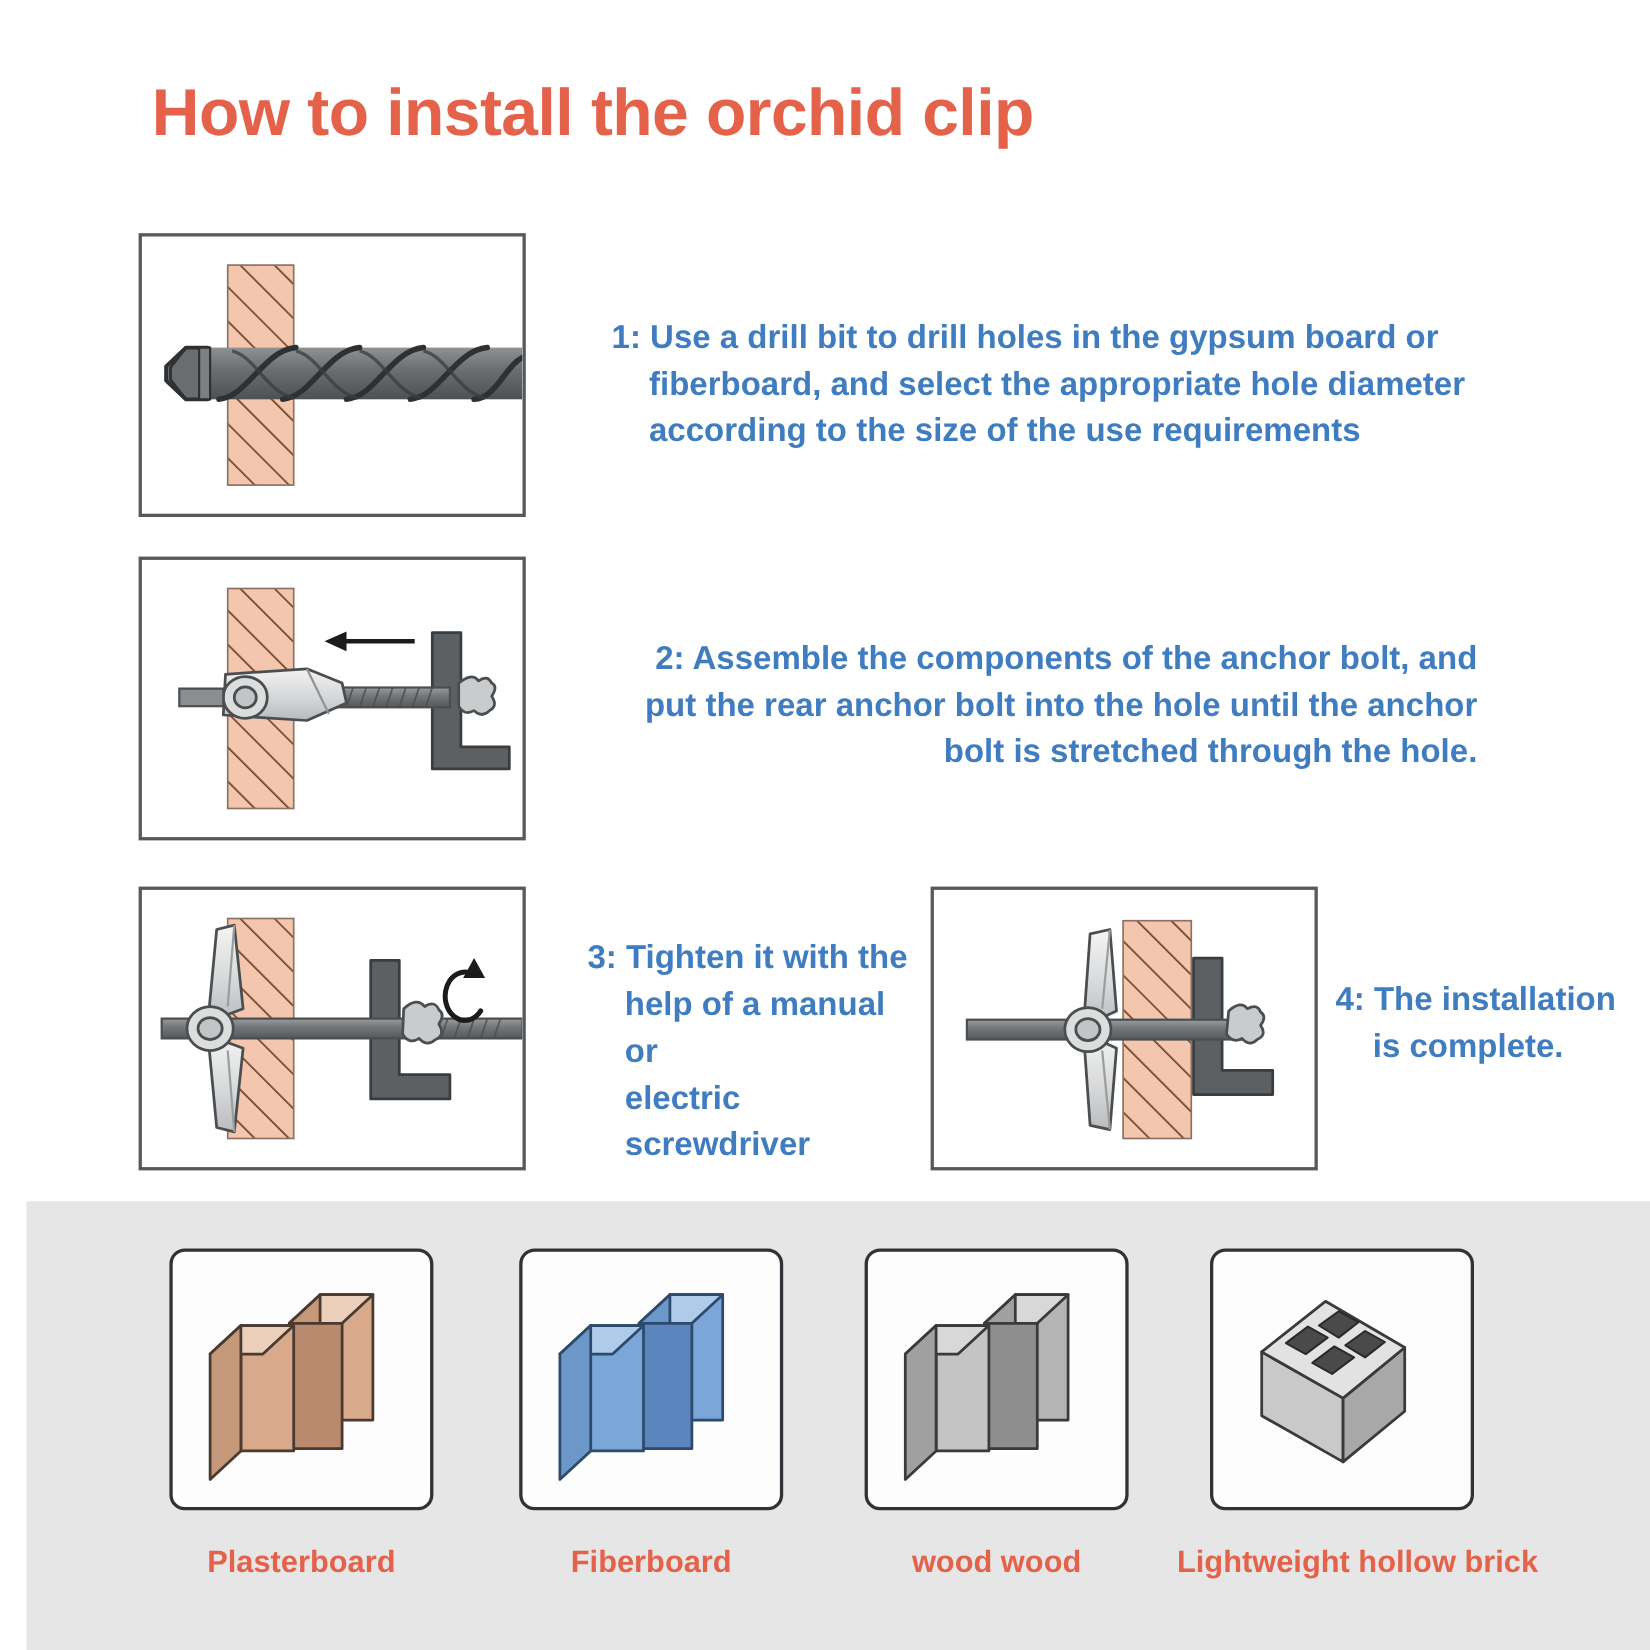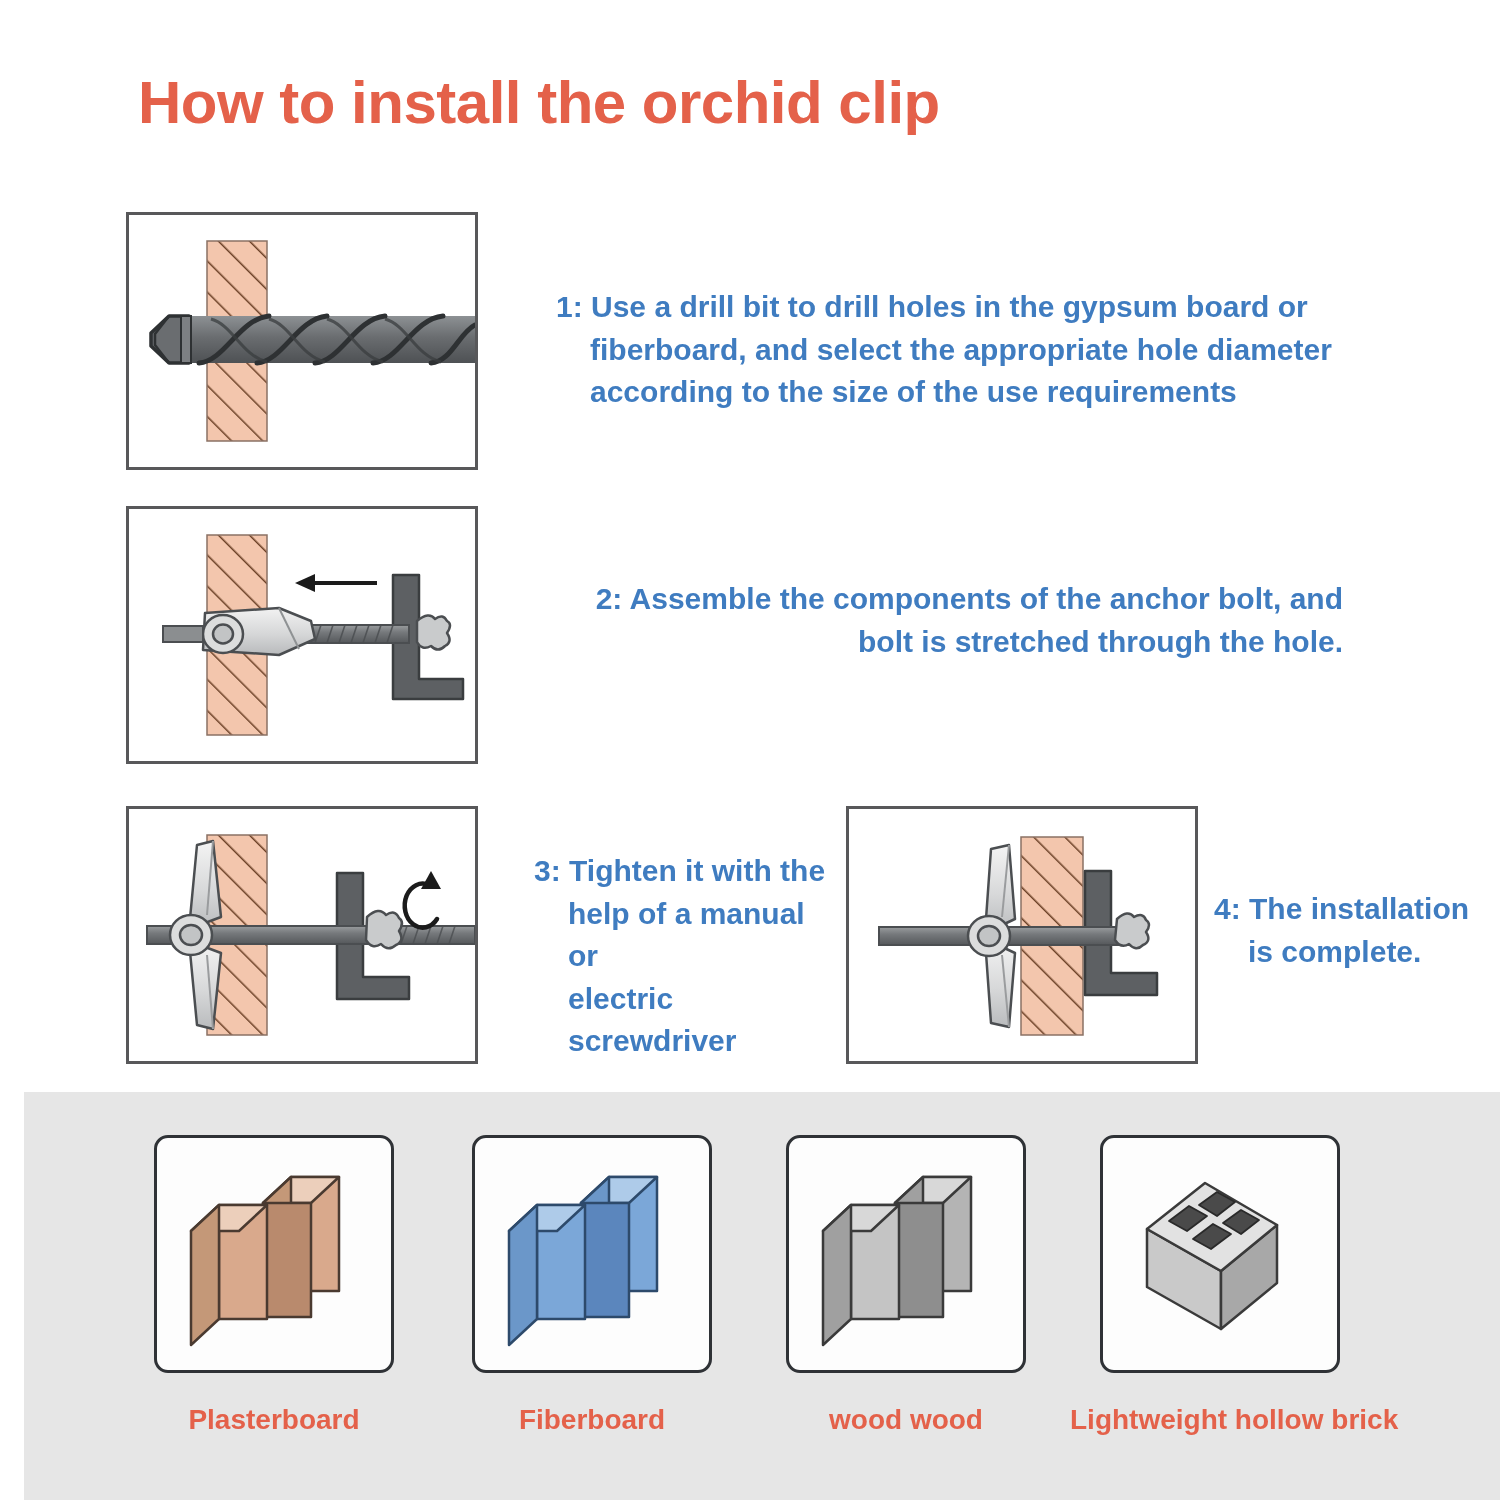--- a/index.html
+++ b/index.html
@@ -175,20 +175,21 @@
 
     <g>
       <line x1="248" y1="74" x2="174" y2="74" stroke="#1b1b1b" stroke-width="4"></line>
       <path d="M166 74 L 186 65 L 186 83 Z" fill="#1b1b1b"></path>
     </g>
   </svg>
 </div>
 
 <div class="step-text" style="left:543px; top:578px; width:800px;text-align:right;">
   <span class="ind">2: Assemble the components of the anchor bolt, and</span>
+  <span class="cont">put the rear anchor bolt into the hole until the anchor</span>
   <span class="cont">bolt is stretched through the hole.</span>
 </div>
 
 <div class="panel" style="left:126px; top:806px; width:352px; height:258px;">
   <svg width="346" height="252" viewBox="0 0 346 252">
     <defs>
       <pattern id="hatchC" width="22" height="22" patternTransform="rotate(-45)" patternUnits="userSpaceOnUse">
         <rect width="22" height="22" fill="#f3c6ad"></rect>
         <line x1="0" y1="0" x2="0" y2="22" stroke="#6b4026" stroke-width="3"></line>
       </pattern>

